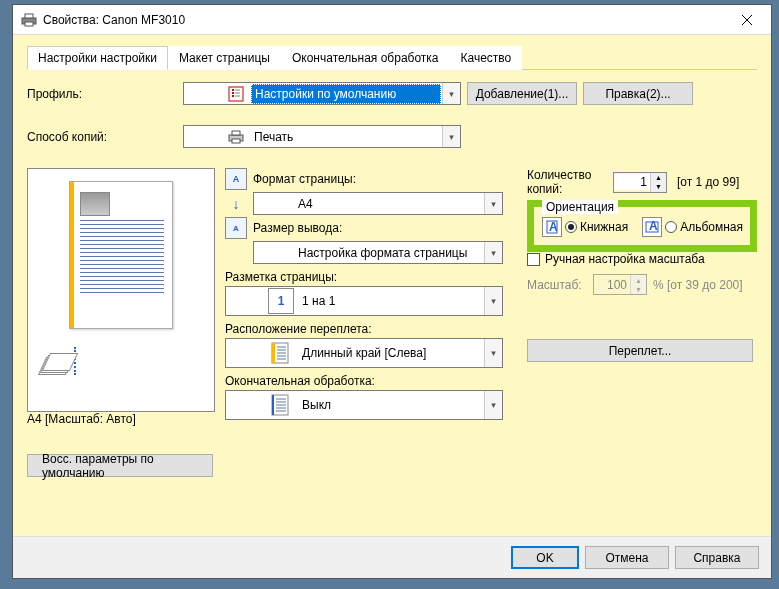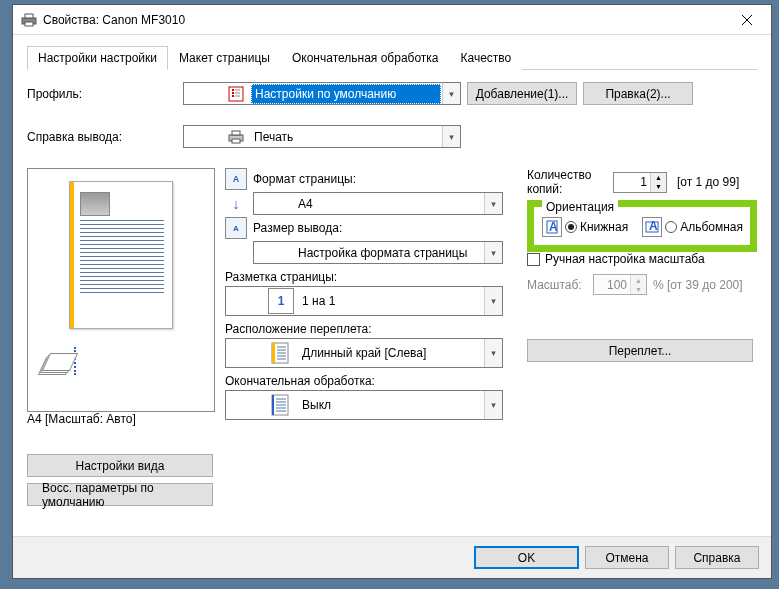--- a/index.html
+++ b/index.html
@@ -1,17 +1,17 @@
 <!DOCTYPE html>
 <html><head>
 <meta charset="utf-8">
 <style>
   * { box-sizing: border-box; font-family: "Segoe UI", Tahoma, sans-serif; font-size: 12px; }
   body { margin: 0; background: #5a7a9a; padding: 4px 8px 12px 12px; }
-  .window { width: 760px; height: 575px; background: #ffffff; border: 1px solid #555; position: relative; }
+  .window { width: 760px; height: 575px; background: #fef9c3; border: 1px solid #555; position: relative; }
   .titlebar { height: 30px; background: #fff; border-bottom: 1px solid #ddd; display: flex; align-items: center; padding: 0 2px 0 8px; }
   .title-icon { width: 16px; height: 14px; margin-right: 6px; }
   .title { flex: 1; }
   .close-btn { width: 44px; height: 28px; display: flex; align-items: center; justify-content: center; cursor: pointer; }
   .client { padding: 10px 14px; }
   .tabs { display: flex; border-bottom: 1px solid #ccc; margin-bottom: 12px; }
   .tab { padding: 4px 10px; border: 1px solid transparent; border-bottom: none; cursor: pointer; position: relative; top: 1px; background: #fff; }
   .tab.active { border-color: #ccc; border-bottom: 1px solid #fff; }
   .row { display: flex; align-items: center; margin-bottom: 20px; gap: 6px; }
   .label-col { width: 150px; }
@@ -104,21 +104,21 @@
         <div class="combo-text">Настройки по умолчанию</div>
         <div class="combo-arrow">
             <span class="chev">▾</span>
           </div>
       </div>
       <div class="btn" style="width:110px">Добавление(1)...</div>
       <div class="btn" style="width:110px">Правка(2)...</div>
     </div>
 
     <div class="row">
-      <div class="label-col">Справка вывода:</div>
+      <div class="label-col">Способ копий:</div>
       <div class="combo" style="width:278px">
         <div class="combo-icon">
             <svg width="16" height="14">
               <rect x="1" y="5" width="14" height="6" fill="#ccc" stroke="#555"></rect>
               <rect x="4" y="1" width="8" height="4" fill="#fff" stroke="#555"></rect>
               <rect x="4" y="9" width="8" height="4" fill="#fff" stroke="#555"></rect>
             </svg>
           </div>
         <div class="combo-text">Печать</div>
         <div class="combo-arrow">
@@ -156,21 +156,20 @@
             <div class="stack-pages">
                 <div></div>
                 <div></div>
                 <div></div>
               </div>
             <div class="dotline"></div>
           </div>
         </div>
         <div class="preview-caption">A4 [Масштаб: Авто]</div>
         <div style="height:28px"></div>
-        <div class="btn" style="width:186px; margin-bottom:6px">Настройки вида</div>
         <div class="btn" style="width:186px">Восс. параметры по умолчанию</div>
       </div>
 
       <div class="mid-col">
         <div class="field-row">
           <div class="small-icon">
               <span style="color:#2a5fc9; font-weight:bold; font-size:9px;">A</span>
             </div>
           <div>Формат страницы:</div>
         </div>
@@ -305,17 +304,17 @@
           <span>% [от 39 до 200]</span>
         </div>
 
         <div style="height:44px"></div>
         <div class="btn" style="width:226px">Переплет...</div>
       </div>
     </div>
   </div>
 
   <div class="bottom-bar">
-    <div class="btn primary" style="width:105px">OK</div>
+    <div class="btn primary" style="width:68px">OK</div>
     <div class="btn" style="width:84px">Отмена</div>
     <div class="btn" style="width:84px">Справка</div>
   </div>
 </div>
 
 </body></html>

